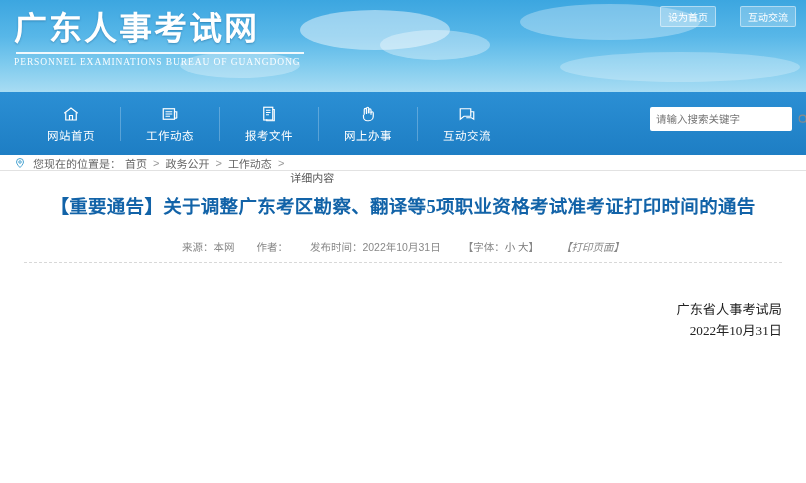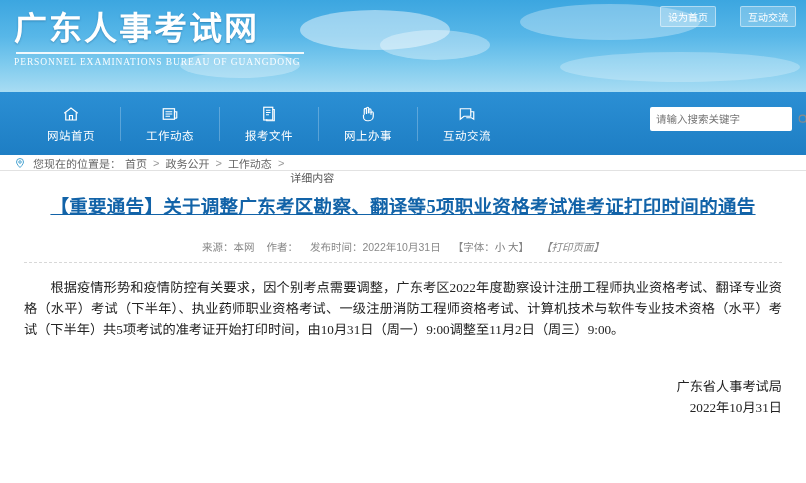--- a/index.html
+++ b/index.html
@@ -151,31 +151,30 @@
   }
   .art-title {
     font-family: "Liberation Serif", serif;
     font-weight: bold;
     font-size: 18.5px;
     color: #1263a8;
     text-align: center;
     line-height: 28px;
     letter-spacing: 0.3px;
     margin-top: 6px;
-    text-decoration: underline;
   }
   .art-meta {
     margin-top: 18px;
     text-align: center;
     font-size: 10.5px;
     color: #888;
     display: flex;
     justify-content: center;
     align-items: center;
-    gap: 12px;
+    gap: 22px;
     flex-wrap: wrap;
   }
   .art-meta .fs { color: #888; }
   .art-meta .brack { color: #888; font-style: italic; }
   .meta-rule {
     margin-top: 8px;
     border-top: 1px dashed #d8d8d8;
     width: 100%;
   }
   .art-body {
@@ -327,21 +326,20 @@
       </span>
       <span class="fs">
         <span>【字体：</span><a href="#" style="color:#777;text-decoration:none">小</a>
         <a href="#" style="color:#777;text-decoration:none">大</a><span>】</span>
       </span>
       <span class="brack">【打印页面】</span>
     </div>
     <div class="meta-rule"></div>
 
     <div class="art-body">
-      <p>根据疫情形势和疫情防控有关要求，因个别考点需要调整，广东考区2022年度勘察设计注册工程师执业资格考试、翻译专业资格（水平）考试（下半年）、执业药师职业资格考试、一级注册消防工程师资格考试、计算机技术与软件专业技术资格（水平）考试（下半年）共5项考试的准考证开始打印时间，由10月31日（周一）9:00调整至11月2日（周三）9:00。</p>
     </div>
 
     <div class="sign">
       <div>广东省人事考试局</div>
       <div>2022年10月31日</div>
     </div>
   </div>
 
 </div>
 

